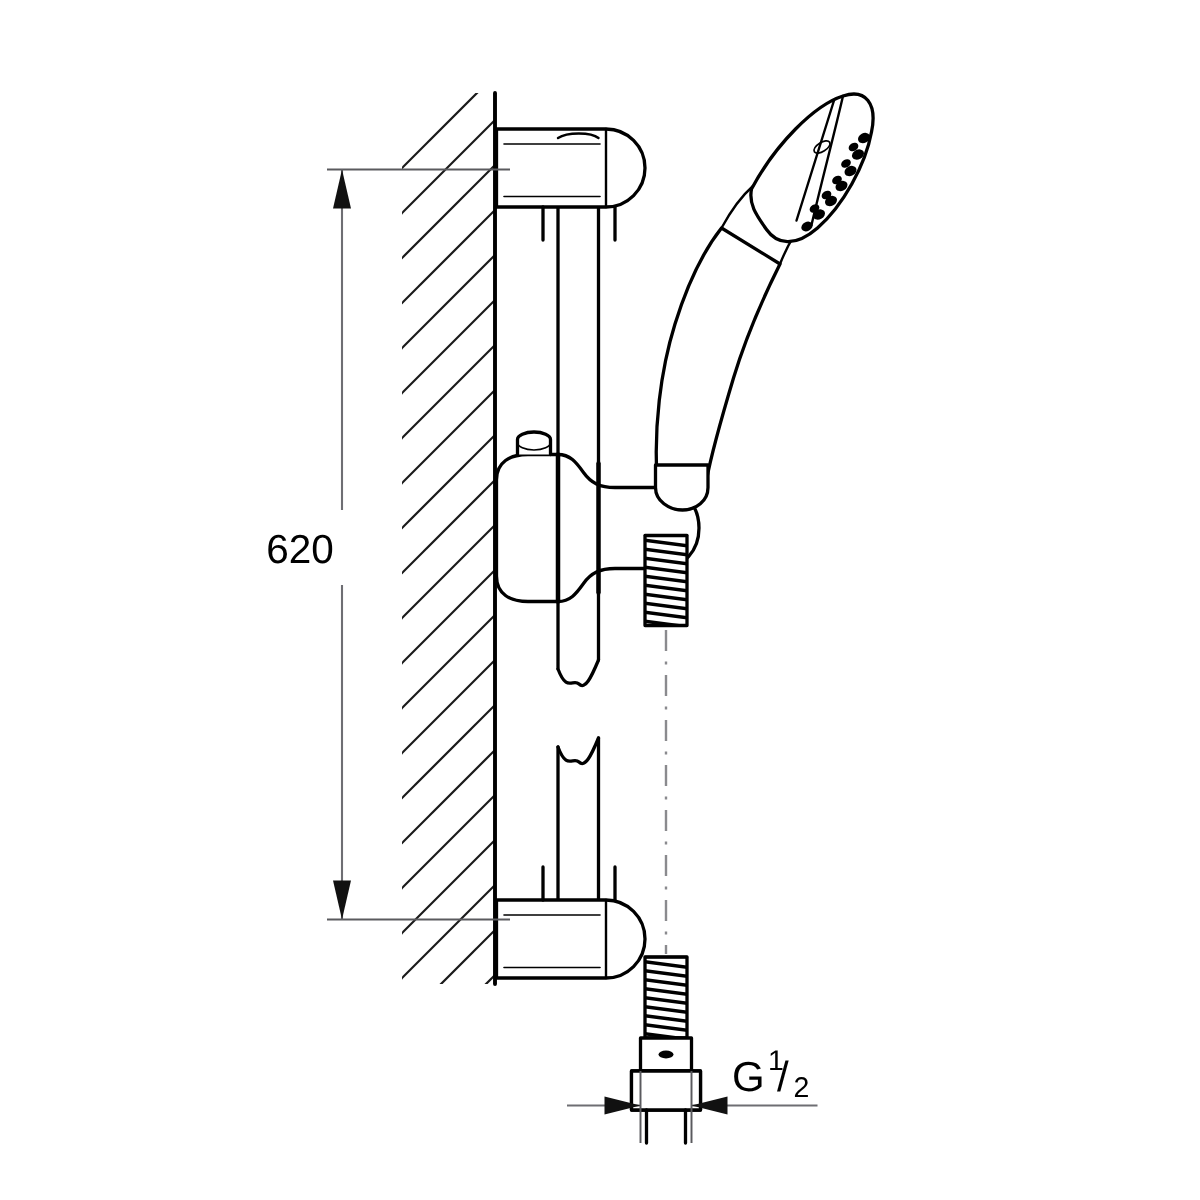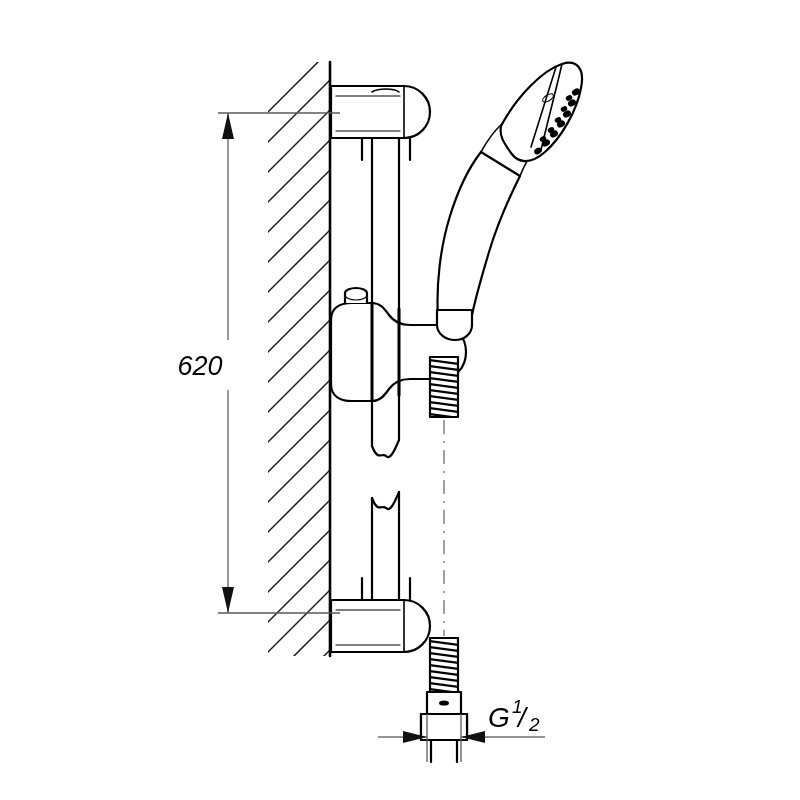--- a/index.html
+++ b/index.html
@@ -10,21 +10,20 @@
   body {
     width: 800px;
     height: 800px;
     font-family: "Liberation Sans", sans-serif;
     overflow: hidden;
   }
   #drawing-root {
     position: relative;
     width: 800px;
     height: 713px;
-    font-style: italic;
   }
   svg#technical-drawing {
     display: block;
     width: 800px;
     height: 800px;
   }
   .outline {
     fill: #ffffff;
     stroke: #000000;
     stroke-width: 2.2;

